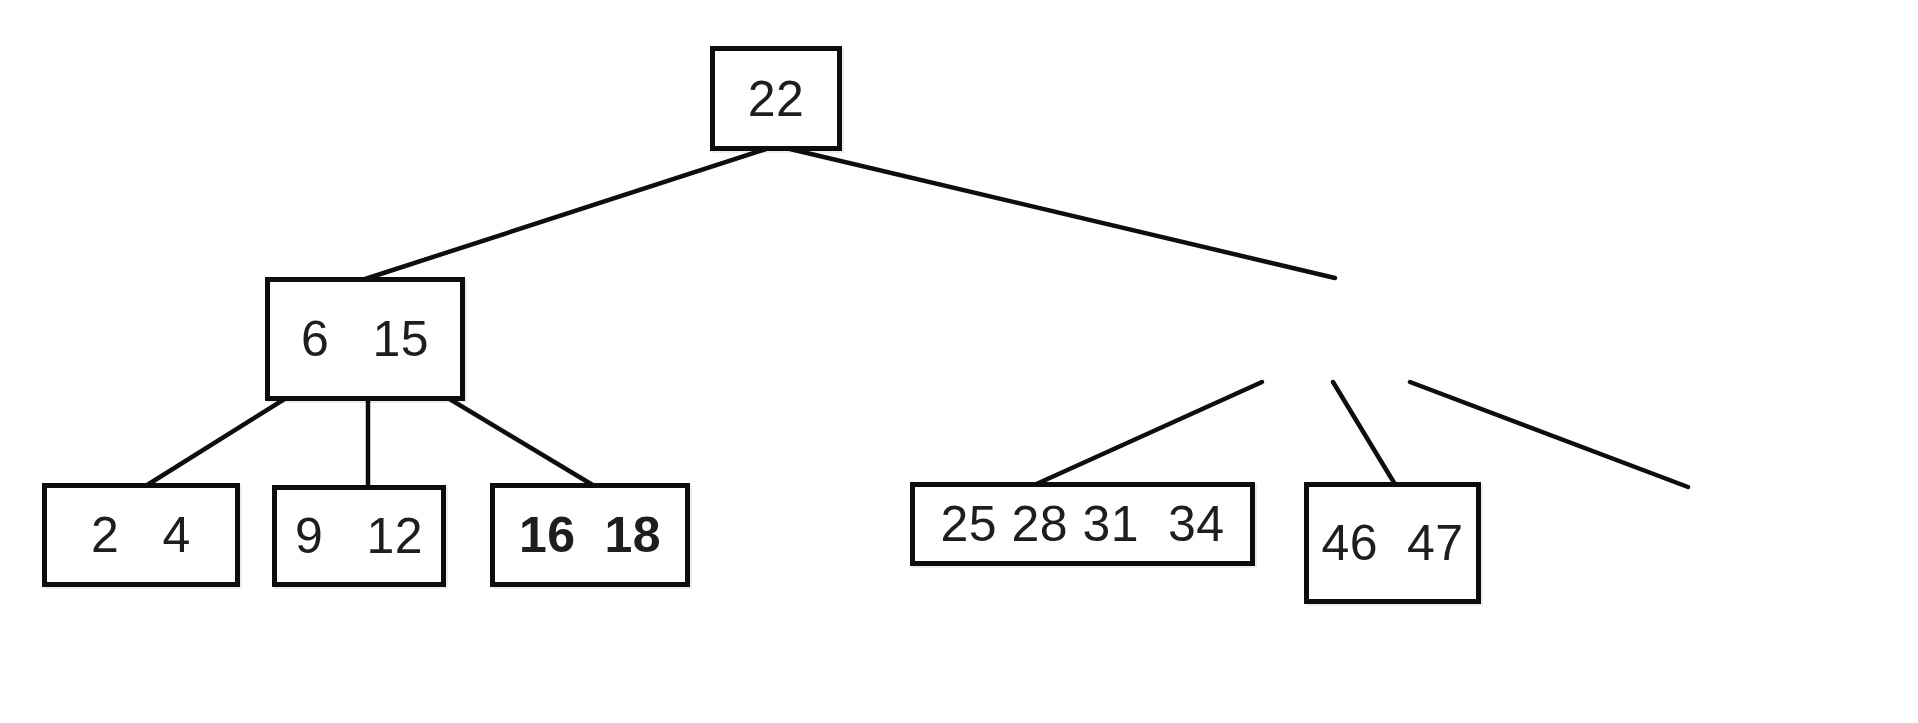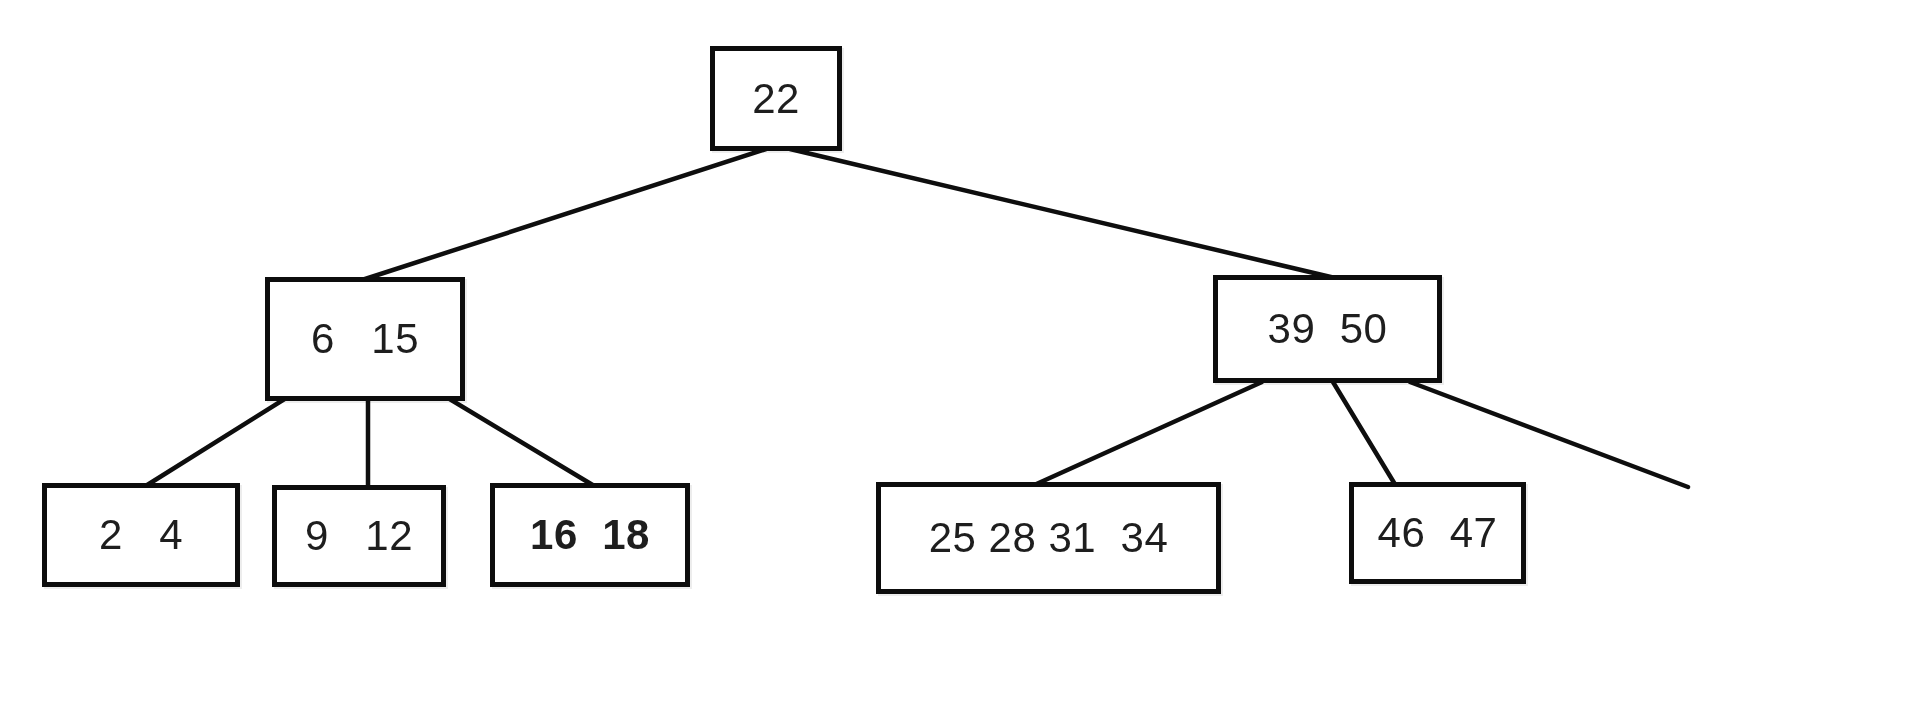--- a/index.html
+++ b/index.html
@@ -28,36 +28,36 @@
     stroke-linecap: round;
   }
   .node {
     position: absolute;
     box-sizing: border-box;
     background: #ffffff;
     border: 5px solid #0d0d0d;
     display: flex;
     align-items: center;
     justify-content: center;
-    font-size: 42px;
+    font-size: 50px;
     line-height: 1;
     color: #1e1e1e;
     white-space: pre;
     letter-spacing: 0.5px;
     box-shadow: 2px 2px 0 rgba(0,0,0,0.07);
   }
   
   .n0 { left: 710px;  top: 46px;  width: 132px; height: 105px; }
   .n1 { left: 265px;  top: 277px; width: 200px; height: 124px; }
   .n2 { left: 1213px; top: 275px; width: 229px; height: 108px; }
   .n3 { left: 42px;   top: 483px; width: 198px; height: 104px; }
   .n4 { left: 272px;  top: 485px; width: 174px; height: 102px; }
   .n5 { left: 490px;  top: 483px; width: 200px; height: 104px; font-weight: bold; }
-  .n6 { left: 876px;  top: 482px; width: 345px; height: 112px; }
-  .n7 { left: 1349px; top: 482px; width: 177px; height: 102px; }
+  .n6 { left: 910px;  top: 482px; width: 345px; height: 84px; }
+  .n7 { left: 1304px; top: 482px; width: 177px; height: 122px; }
   .n8 { left: 1523px; top: 483px; width: 314px; height: 104px; }
 </style>
 </head>
 <body>
 
 <div class="canvas">
 
   <svg class="edges" viewBox="0 0 1918 723" xmlns="http://www.w3.org/2000/svg">
     <line x1="766" y1="149" x2="362" y2="280"></line>
     <line x1="790" y1="149" x2="1335" y2="278"></line>
@@ -66,21 +66,20 @@
     <line x1="418" y1="380" x2="596" y2="487"></line>
     <line x1="1262" y1="382" x2="1032" y2="486"></line>
     <line x1="1333" y1="382" x2="1396" y2="486"></line>
     <line x1="1410" y1="382" x2="1688" y2="487"></line>
   </svg>
 
   <div class="node n0">22</div>
 
   <div class="node n1">6   15</div>
 
-  <div class="node n2">39  50</div>
 
   <div class="node n3">2   4</div>
 
   <div class="node n4">9   12</div>
 
   <div class="node n5">16  18</div>
 
   <div class="node n6">25 28 31  34</div>
 
   <div class="node n7">46  47</div>

